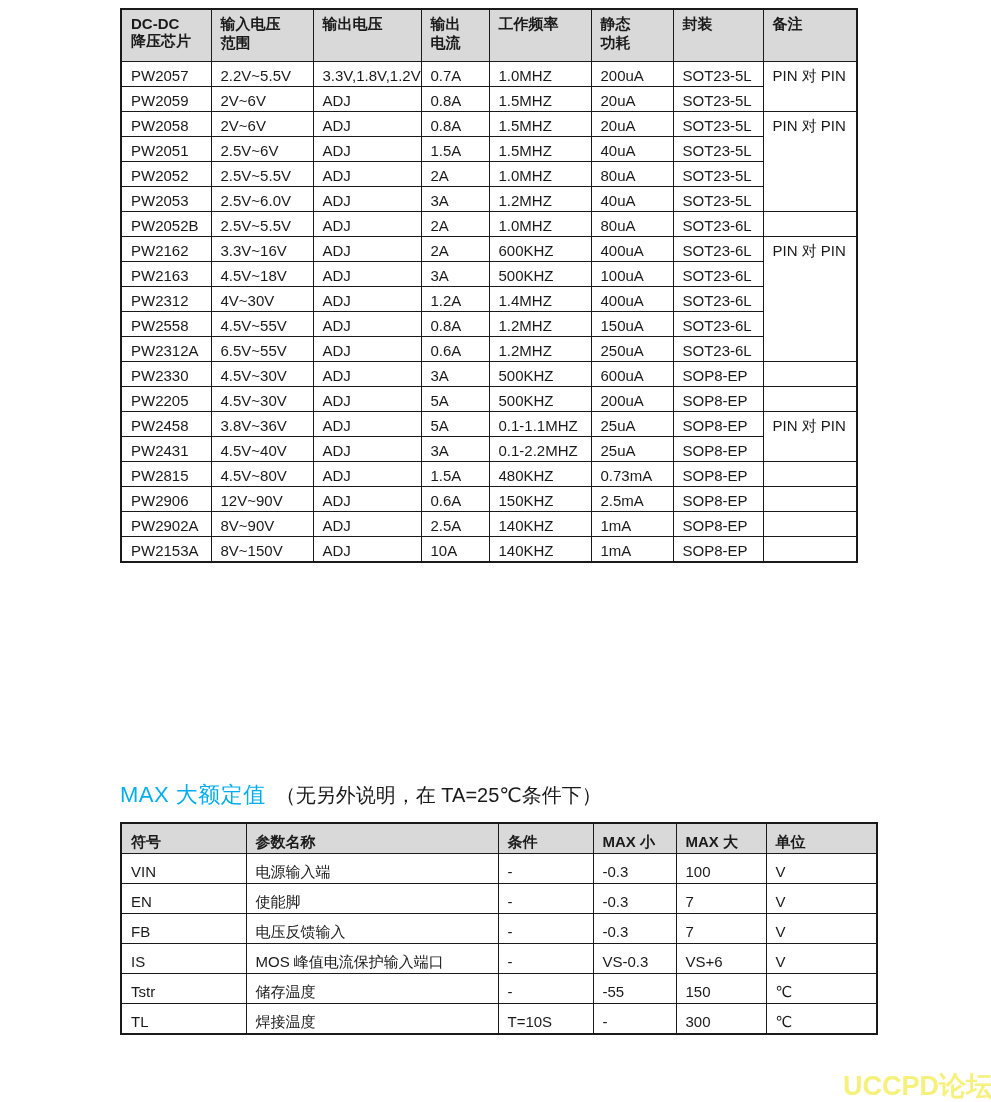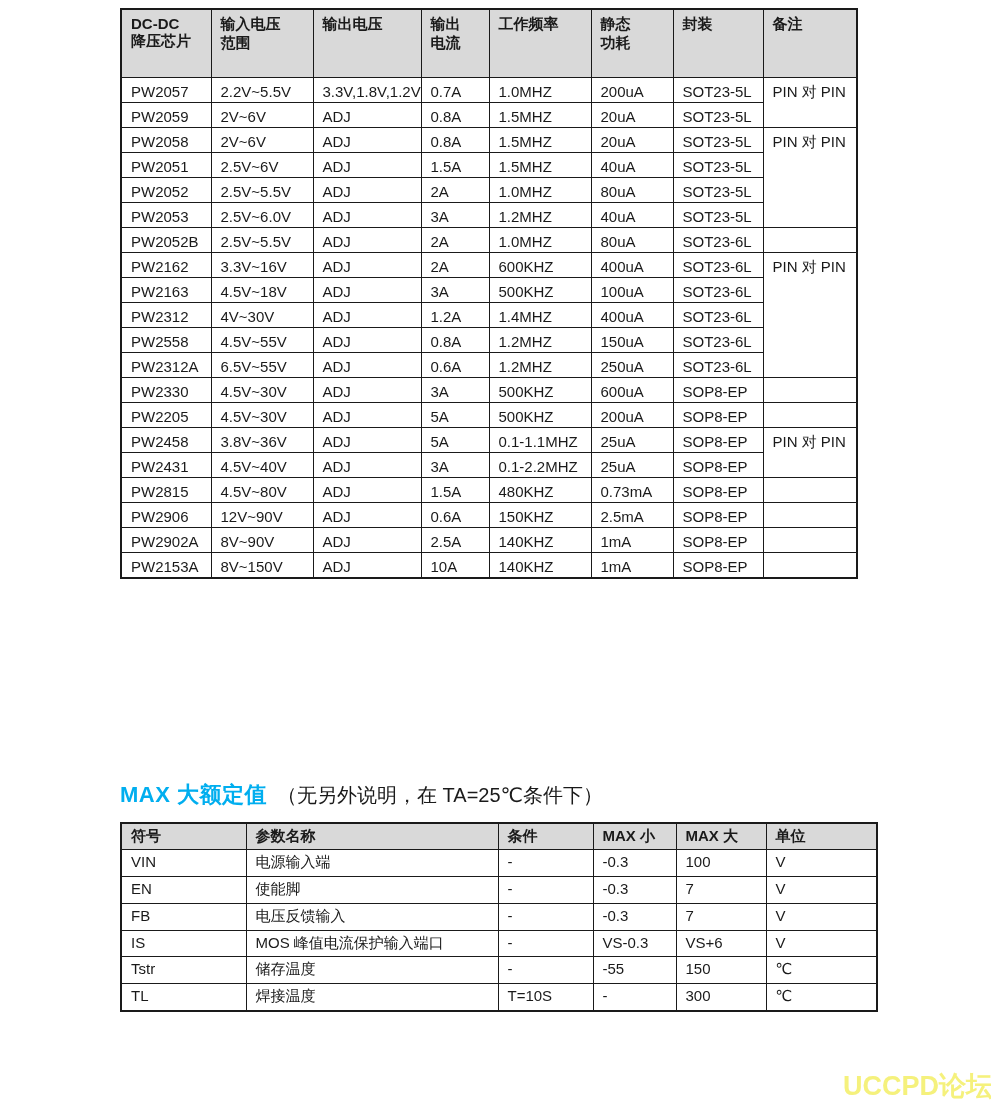--- a/index.html
+++ b/index.html
@@ -24,40 +24,40 @@
   }
   th {
     background:#d9d9d9;
     font-weight:bold;
     white-space:pre-line;
   }
 
   
   .t1-wrap { position:absolute; left:120px; top:8px; }
   .t1 { width:736px; border:2px solid #1a1a1a; }
-  .t1 thead tr { height:68px; }
+  .t1 thead tr { height:52px; }
   .t1 tbody tr { height:19px; }
 
   
   .sec-title {
     position:absolute; left:120px; top:780px;
     display:flex; align-items:baseline; gap:10px;
   }
   .sec-title .main {
-    font-size:22px; font-weight:bold; letter-spacing:0.5px;
+    font-size:22px; font-weight:normal; letter-spacing:0.5px;
   }
   .sec-title .note {
     font-size:20px; color:#1a1a1a;
   }
 
   
   .t2-wrap { position:absolute; left:120px; top:822px; }
   .t2 { width:756px; border:2px solid #1a1a1a; }
   .t2 tr { height:26.8px; }
-  .t2 th, .t2 td { padding:3px 4px 1px 9px; }
+  .t2 th, .t2 td { padding:9px 4px 1px 9px; }
 
   
   .watermark {
     position:absolute;
     right:-2px; bottom:-2px;
     font-size:27px;
     font-weight:bold;
     pointer-events:none;
   }
 </style>

